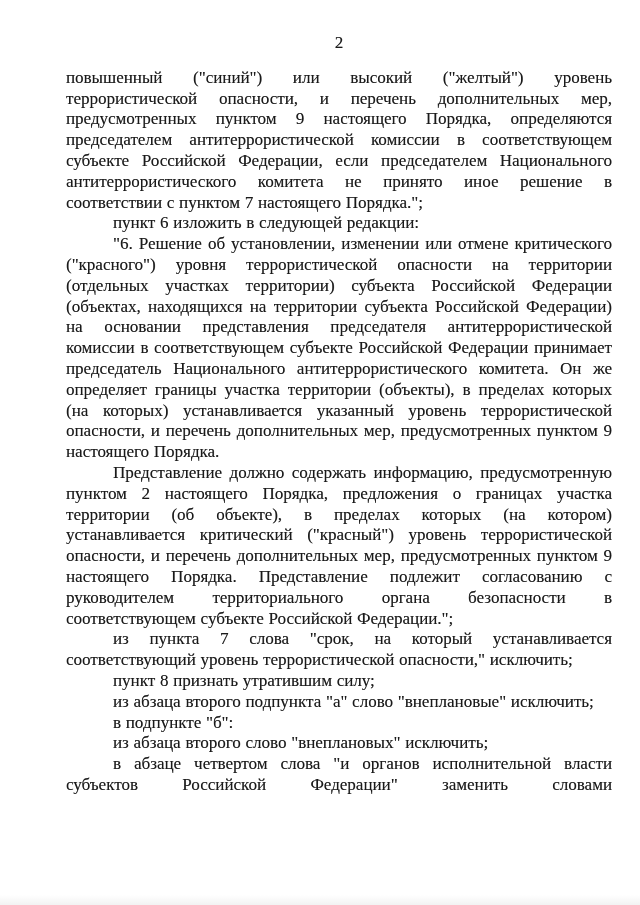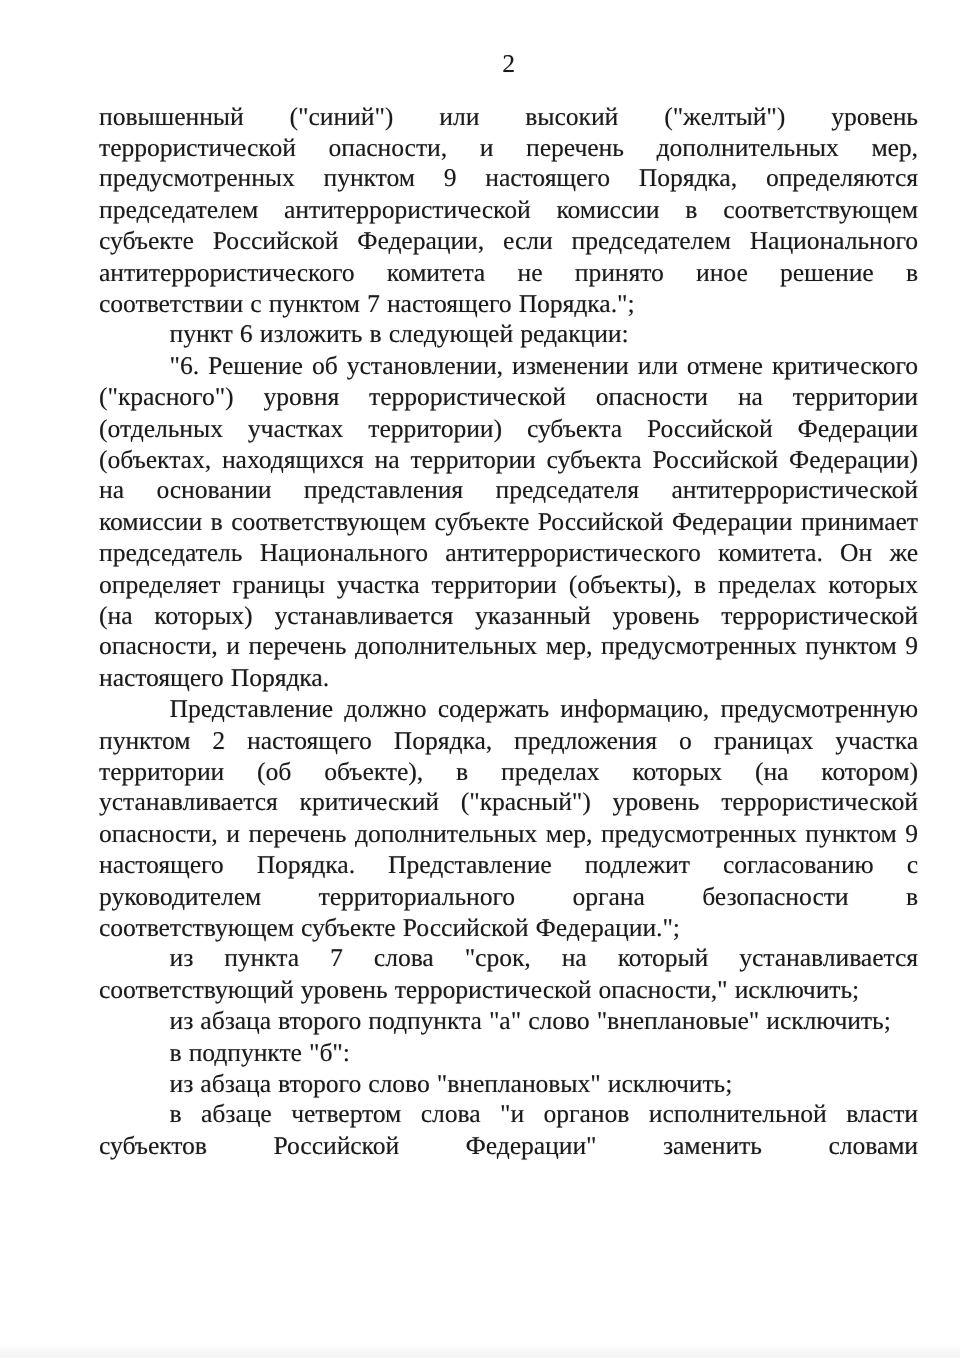--- a/index.html
+++ b/index.html
@@ -66,20 +66,21 @@
     <p class="para">повышенный ("синий") или высокий ("желтый") уровень террористической опасности, и перечень дополнительных мер, предусмотренных пунктом 9 настоящего Порядка, определяются председателем антитеррористической комиссии в соответствующем субъекте Российской Федерации, если председателем Национального антитеррористического комитета не принято иное решение в соответствии с пунктом 7 настоящего Порядка.";</p>
 
     <p class="para indent">пункт 6 изложить в следующей редакции:</p>
 
     <p class="para indent">"6. Решение об установлении, изменении или отмене критического ("красного") уровня террористической опасности на территории (отдельных участках территории) субъекта Российской Федерации (объектах, находящихся на территории субъекта Российской Федерации) на основании представления председателя антитеррористической комиссии в соответствующем субъекте Российской Федерации принимает председатель Национального антитеррористического комитета. Он же определяет границы участка территории (объекты), в пределах которых (на которых) устанавливается указанный уровень террористической опасности, и перечень дополнительных мер, предусмотренных пунктом 9 настоящего Порядка.</p>
 
     <p class="para indent">Представление должно содержать информацию, предусмотренную пунктом 2 настоящего Порядка, предложения о границах участка территории (об объекте), в пределах которых (на котором) устанавливается критический ("красный") уровень террористической опасности, и перечень дополнительных мер, предусмотренных пунктом 9 настоящего Порядка. Представление подлежит согласованию с руководителем территориального органа безопасности в соответствующем субъекте Российской Федерации.";</p>
 
     <p class="para indent">из пункта 7 слова "срок, на который устанавливается соответствующий уровень террористической опасности," исключить;</p>
 
+    <p class="para indent">пункт 8 признать утратившим силу;</p>
 
 
     <p class="para indent">из абзаца второго подпункта "а" слово "внеплановые" исключить;</p>
 
     <p class="para indent">в подпункте "б":</p>
 
     <p class="para indent">из абзаца второго слово "внеплановых" исключить;</p>
 
     <p class="para indent stretch-last">в абзаце четвертом слова "и органов исполнительной власти субъектов Российской Федерации" заменить словами</p>
 

